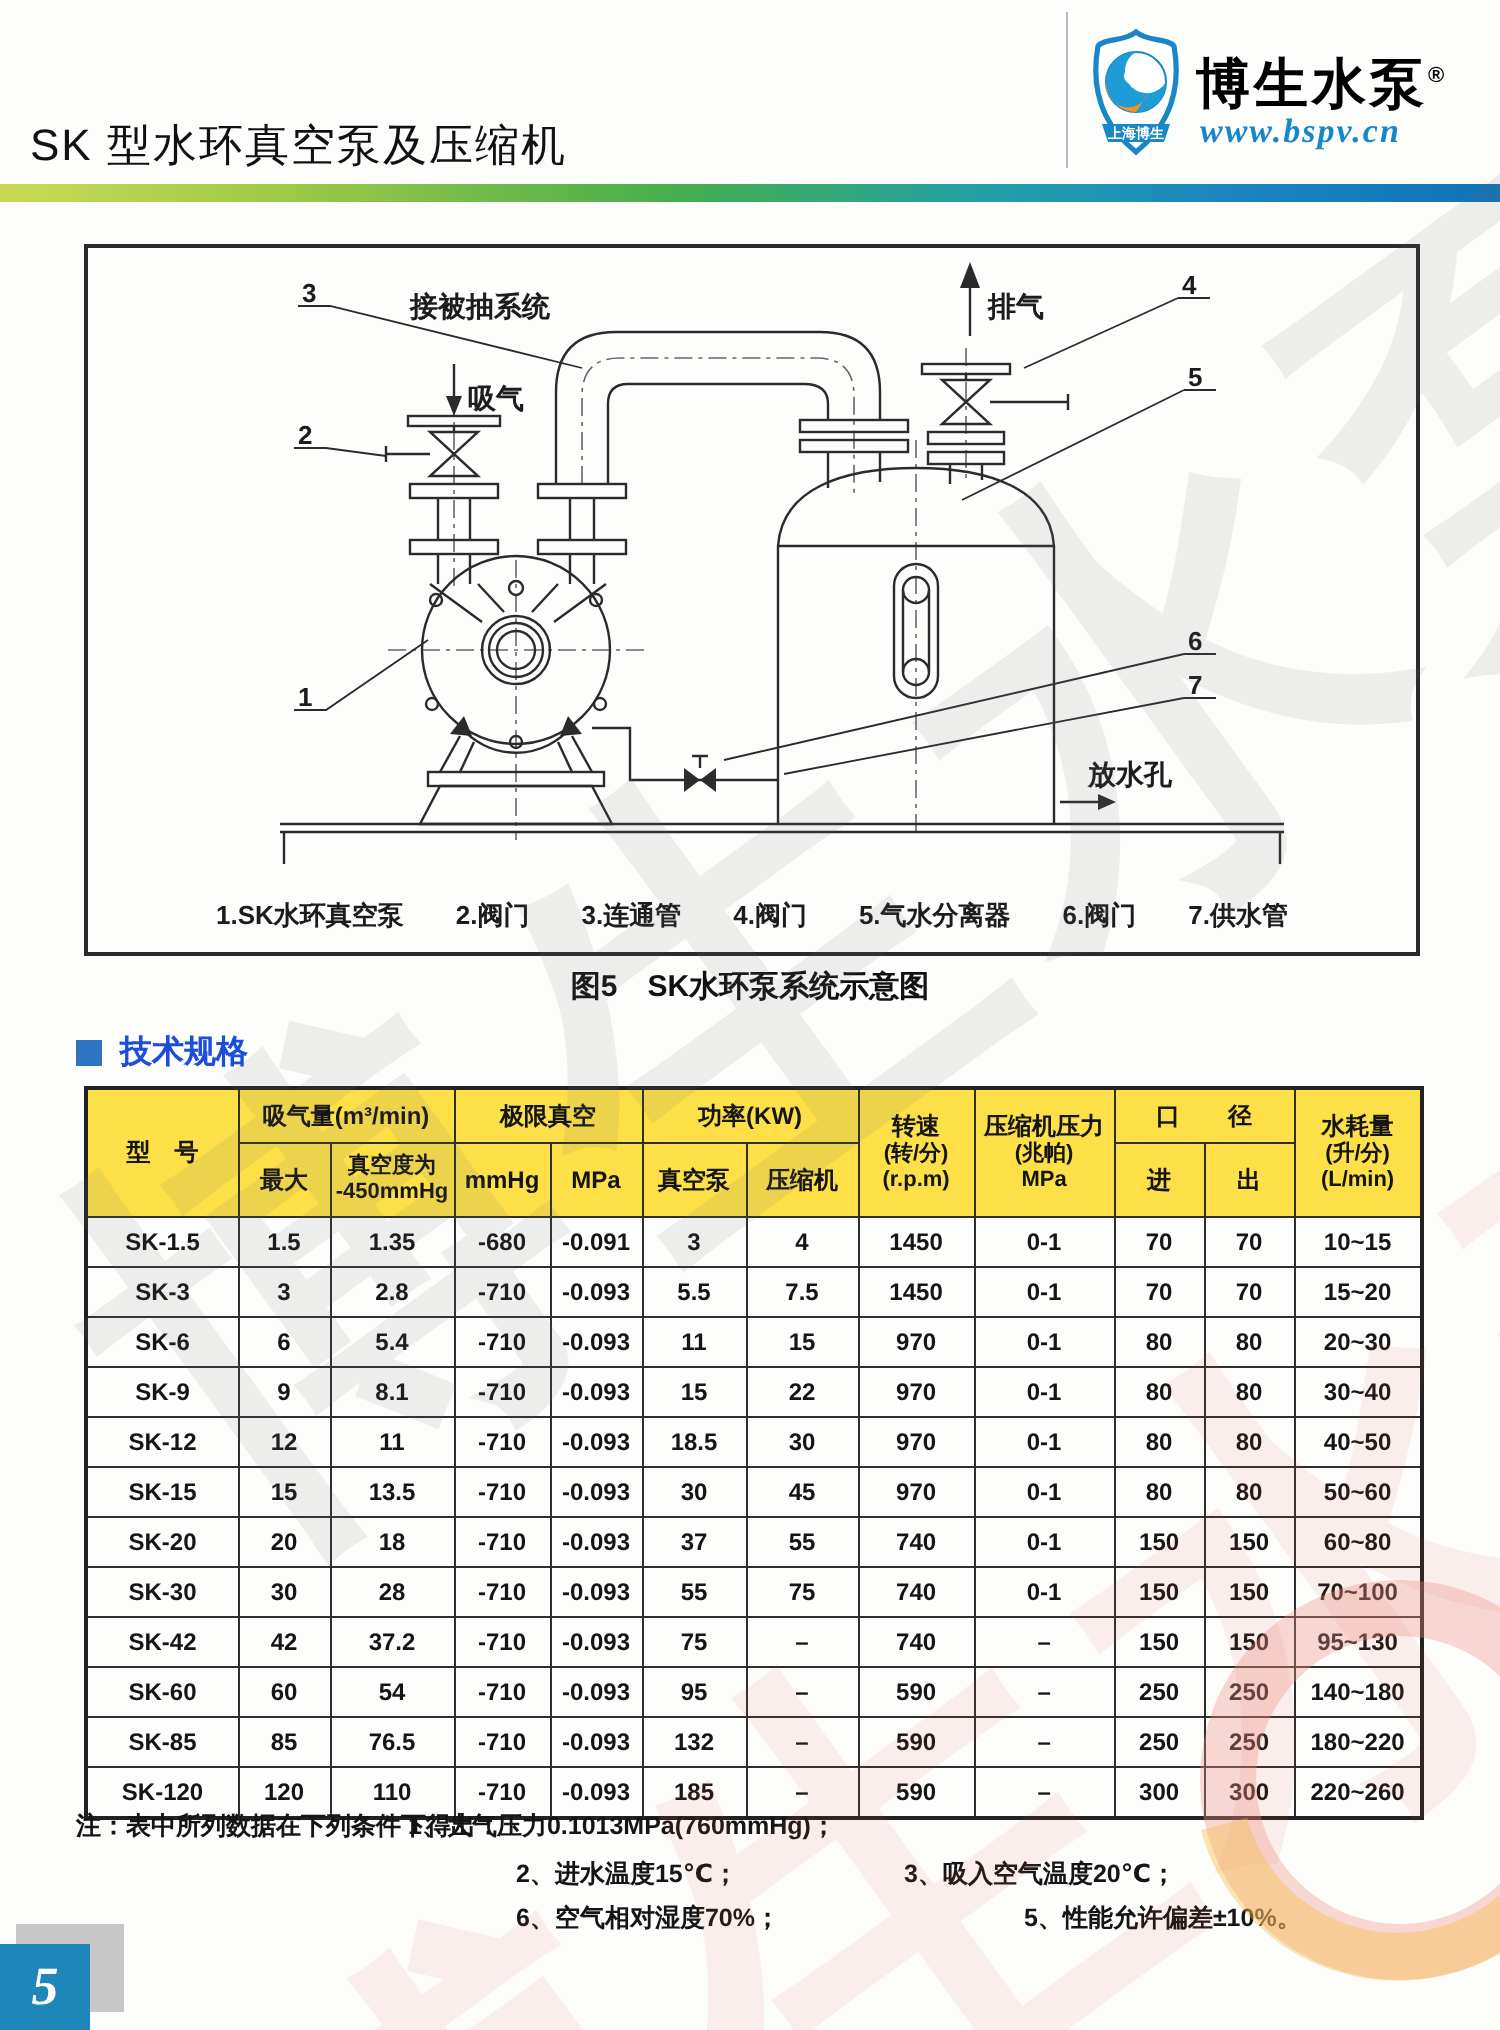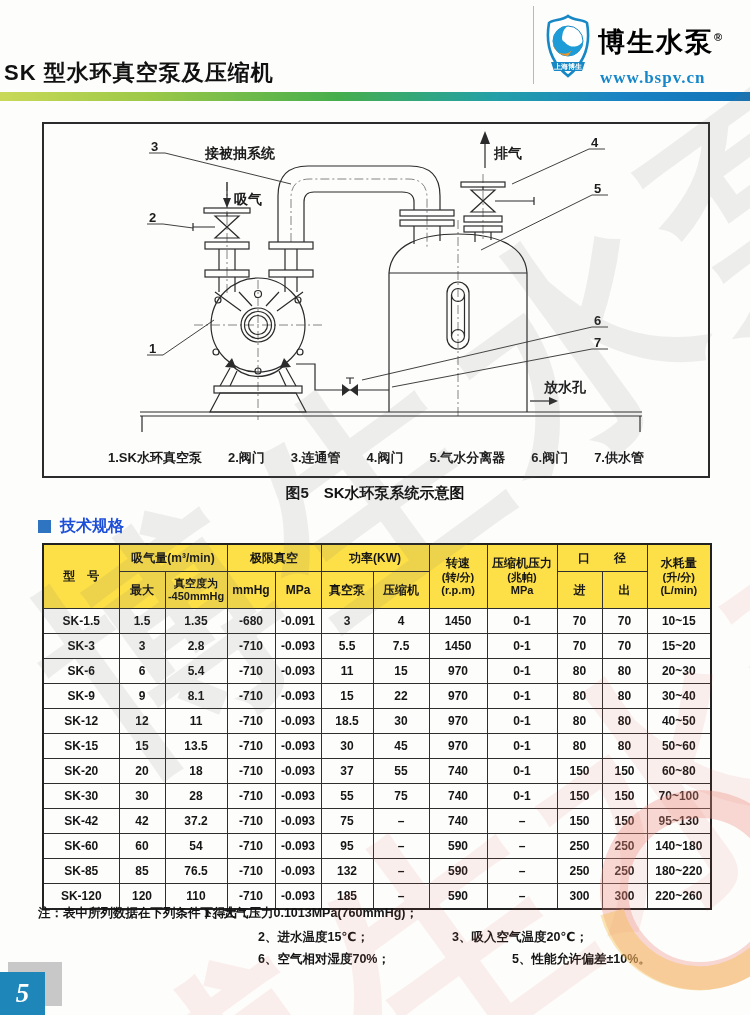--- a/index.html
+++ b/index.html
@@ -3,32 +3,32 @@
 <meta charset="utf-8">
 <style>
   html,body { margin:0; padding:0; background:#e8e8e8; }
   .page {
     position:relative; width:750px; height:1015px; margin:0 auto;
     background:#fdfdfc; overflow:hidden;
     font-family:"Liberation Sans","DejaVu Sans",sans-serif; color:#1a1a1a;
   }
   
   .page-title {
-    position:absolute; left:4px; top:58px; margin:0;
-    font-size:22px; font-weight:bold; letter-spacing:1px; color:#111;
+    position:absolute; left:15px; top:58px; margin:0;
+    font-size:22px; font-weight:normal; letter-spacing:1px; color:#111;
   }
   .logo-divider { position:absolute; left:533px; top:6px; width:1px; height:78px; background:#b8b8c2; }
   .logo-shield { position:absolute; left:544px; top:14px; }
   .logo-brand {
     position:absolute; left:598px; top:24px; font-size:27px; font-weight:bold;
     color:#000000; letter-spacing:2px; white-space:nowrap;
   }
   .logo-reg { font-size:11px; vertical-align:super; letter-spacing:0; }
   .logo-url {
-    position:absolute; left:600px; top:68px; font-size:17px; font-weight:bold; 
+    position:absolute; left:600px; top:56px; font-size:17px; font-weight:bold; font-style:italic;
     color:#1687c9; font-family:"Liberation Serif","DejaVu Serif",serif; letter-spacing:1px;
   }
   .gradient-bar {
     position:absolute; left:0; top:92px; width:750px; height:9px;
     background:linear-gradient(90deg,#c9d957 0%,#9cc848 20%,#45ae4c 45%,#23a0a8 66%,#1b84c3 82%,#1173b8 100%);
   }
   
   .diagram-box {
     position:absolute; left:42px; top:122px; width:668px; height:356px;
     border:2px solid #2b2b2b; box-sizing:border-box; background:transparent;

